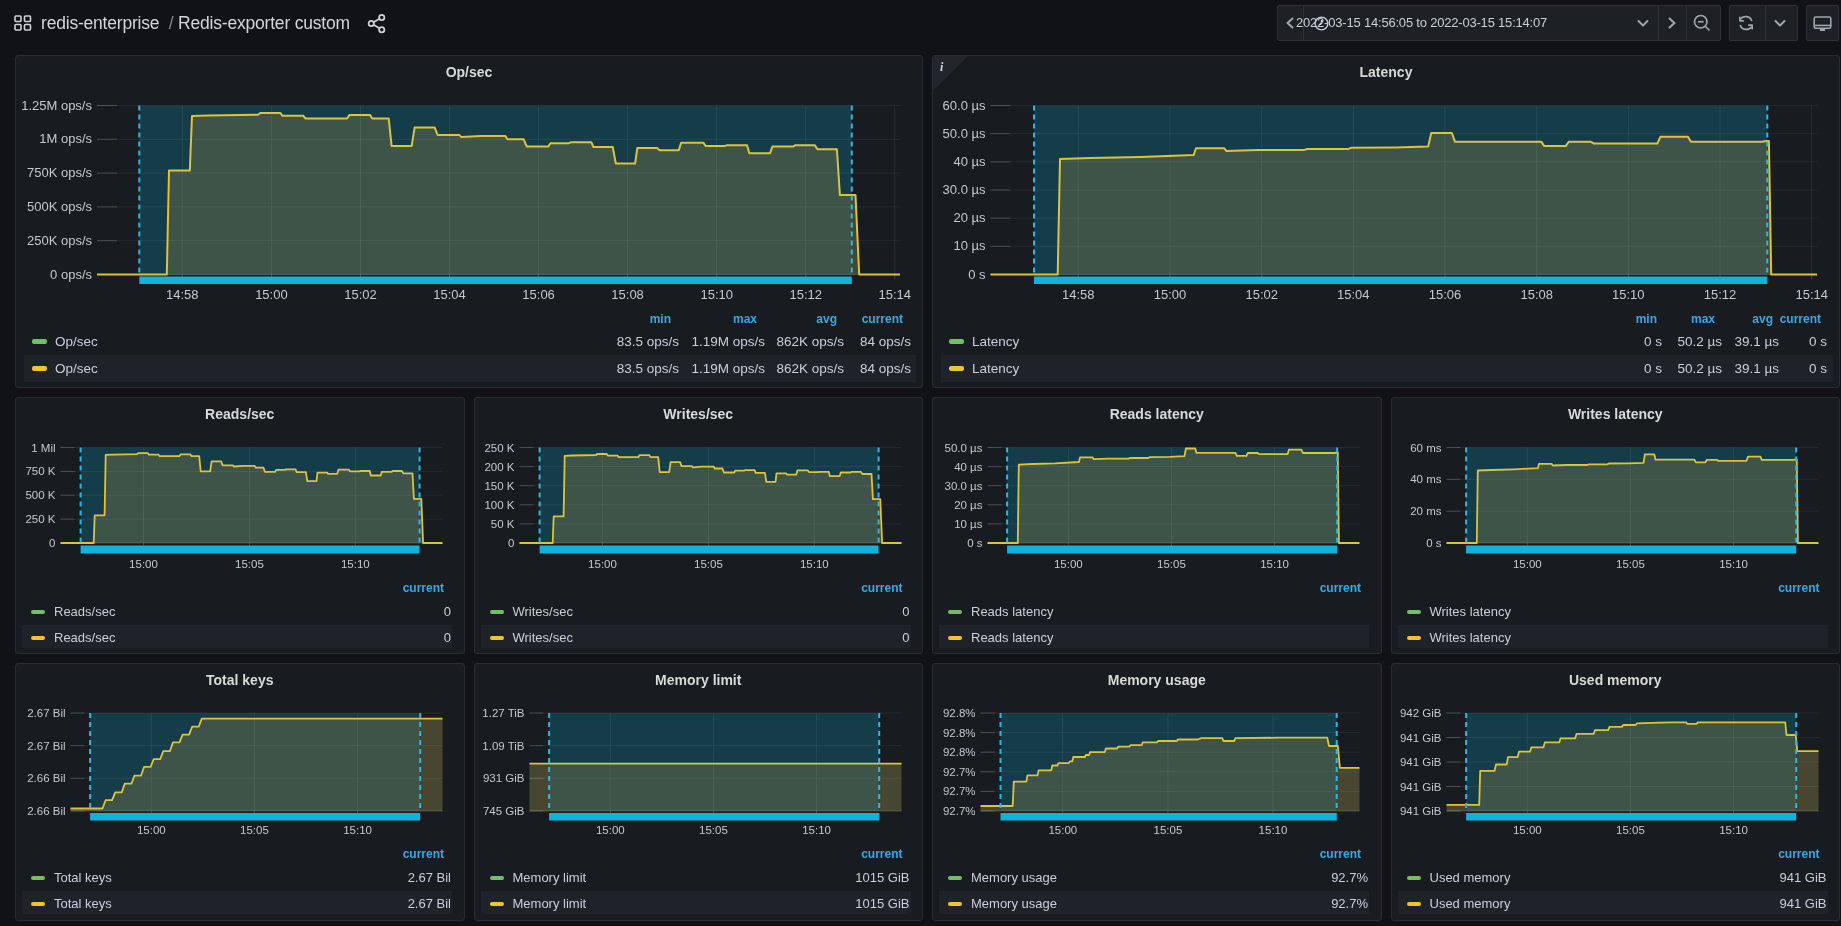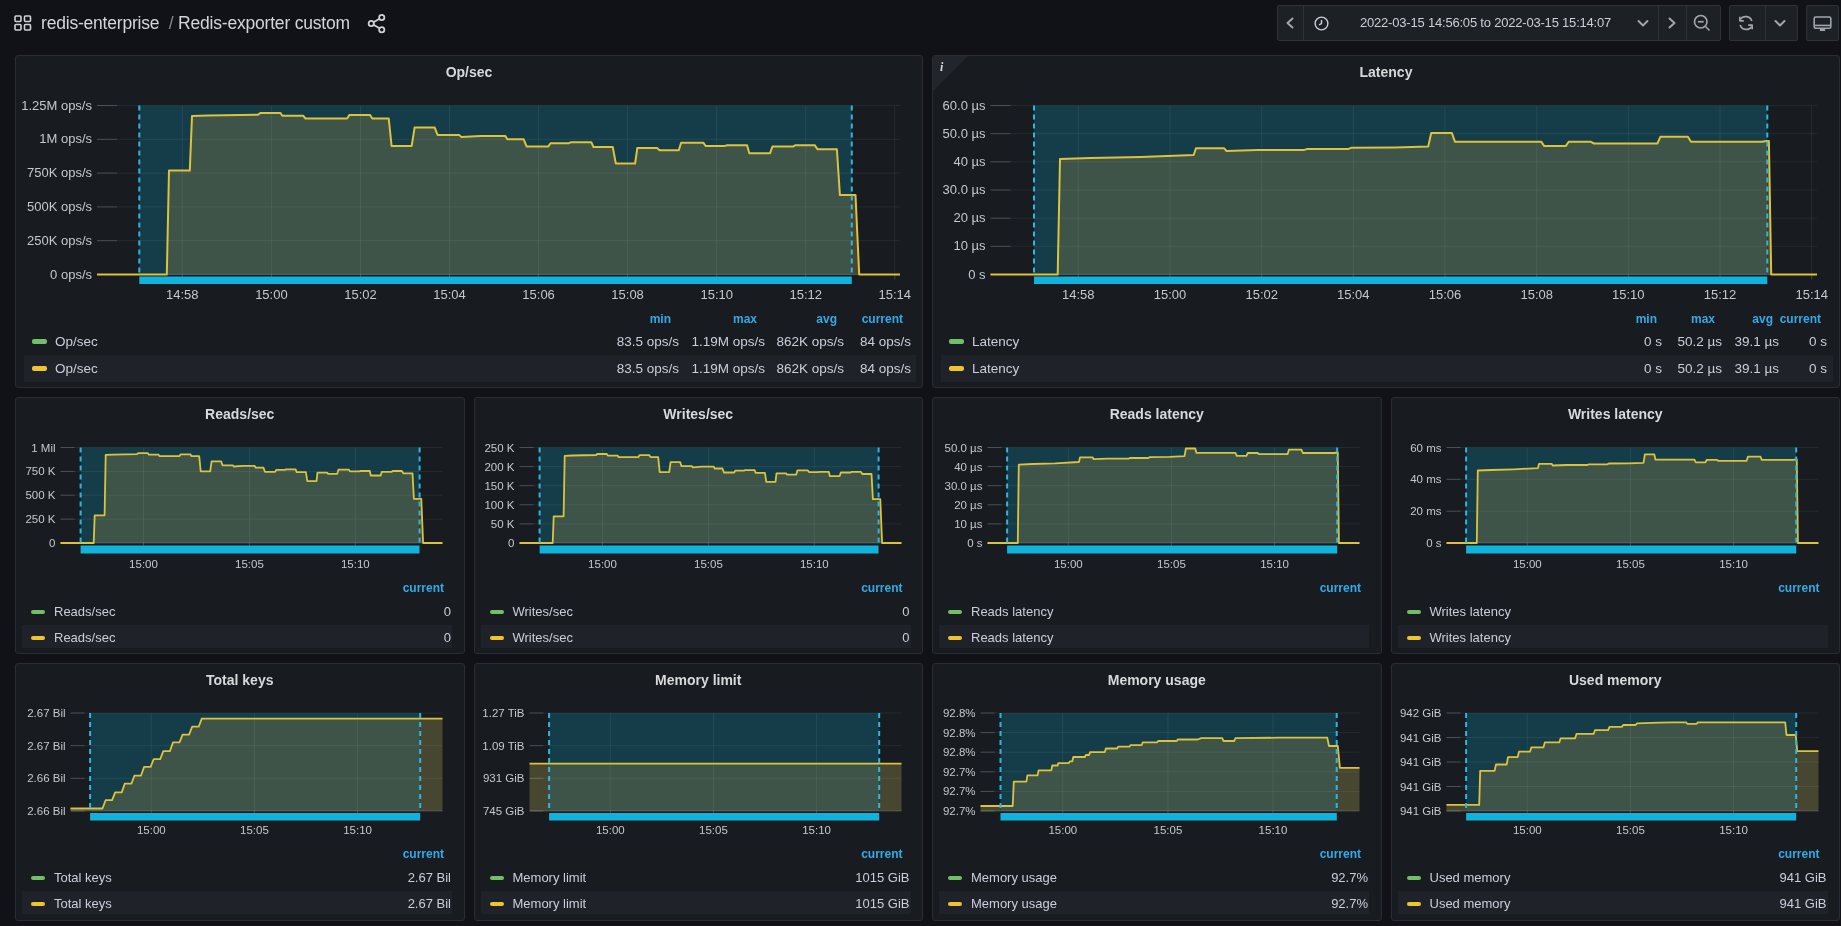--- a/index.html
+++ b/index.html
@@ -21,21 +21,21 @@
       </svg>
       <div style="position:absolute;left:1277px;top:5px;width:444px;height:36px;background:#1d2024;border:1px solid #2e3138;border-radius:2px"></div>
       <svg width="18" height="18" viewBox="0 0 18 18" style="position:absolute;left:1281px;top:14px" fill="none" stroke="#9fa7ae" stroke-width="2" stroke-linecap="round" stroke-linejoin="round" xmlns="http://www.w3.org/2000/svg">
         <path d="M11.5,4.5 L6.5,9 L11.5,13.5"></path>
       </svg>
       <div style="position:absolute;left:1303px;top:6px;width:1px;height:34px;background:#2e3138"></div>
       <svg width="17" height="17" viewBox="0 0 24 24" style="position:absolute;left:1313px;top:15px" xmlns="http://www.w3.org/2000/svg" fill="none" stroke="#c7d0d9" stroke-width="2">
         <circle cx="12" cy="12" r="9"></circle>
         <path d="M12 7 L12 12 L8.5 14"></path>
       </svg>
-      <div style="position:absolute;left:1360px;top:15px;font-size:13px;letter-spacing:-0.2px;color:#c7d0d9">2022-03-15 14:56:05 to 2022-03-15 15:14:07</div>
+      <div style="position:absolute;left:1296px;top:15px;font-size:13px;letter-spacing:-0.2px;color:#c7d0d9">2022-03-15 14:56:05 to 2022-03-15 15:14:07</div>
       <svg width="18" height="18" viewBox="0 0 18 18" style="position:absolute;left:1634px;top:14px" fill="none" stroke="#9fa7ae" stroke-width="2" stroke-linecap="round" stroke-linejoin="round" xmlns="http://www.w3.org/2000/svg">
         <path d="M4.5,7 L9,11.5 L13.5,7"></path>
       </svg>
       <div style="position:absolute;left:1658px;top:6px;width:1px;height:34px;background:#2e3138"></div>
       <svg width="18" height="18" viewBox="0 0 18 18" style="position:absolute;left:1663px;top:14px" fill="none" stroke="#9fa7ae" stroke-width="2" stroke-linecap="round" stroke-linejoin="round" xmlns="http://www.w3.org/2000/svg">
         <path d="M6.5,4.5 L11.5,9 L6.5,13.5"></path>
       </svg>
       <div style="position:absolute;left:1686px;top:6px;width:1px;height:34px;background:#2e3138"></div>
       <svg width="20" height="20" viewBox="0 0 24 24" style="position:absolute;left:1692px;top:13px" fill="none" stroke="#9fa7ae" stroke-width="2" xmlns="http://www.w3.org/2000/svg">
         <circle cx="10.5" cy="10.5" r="7.5"></circle>

